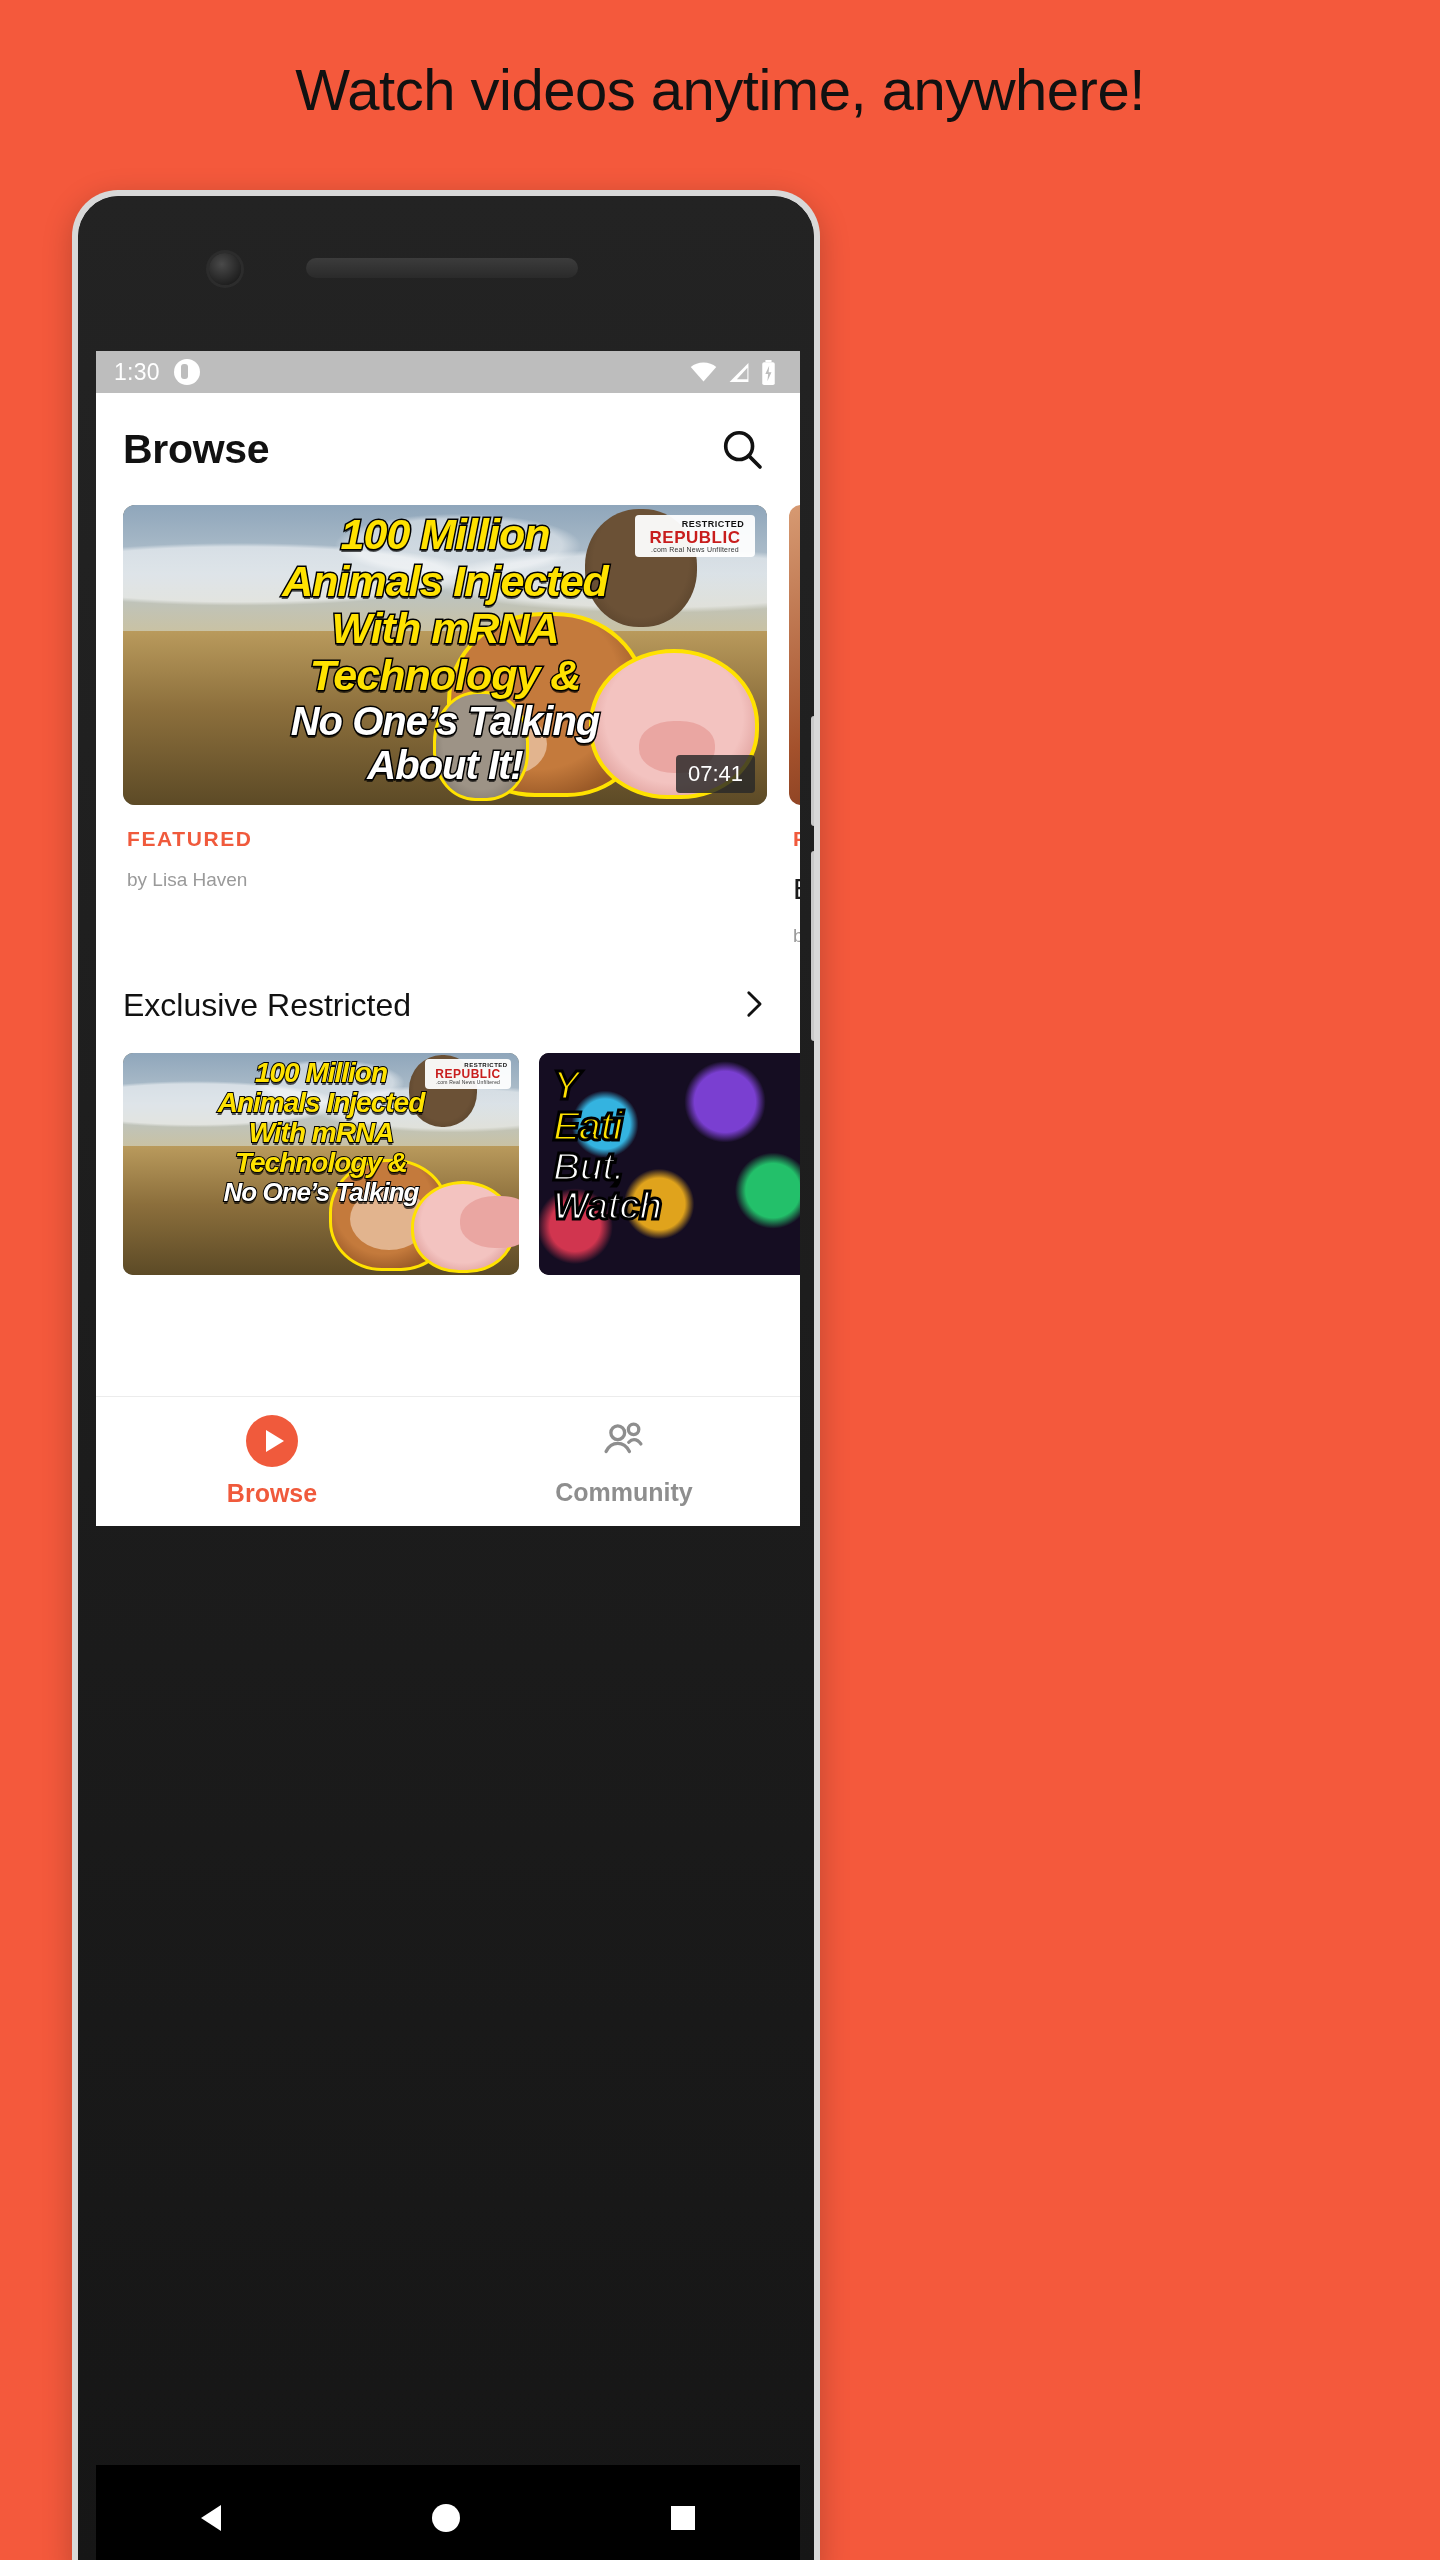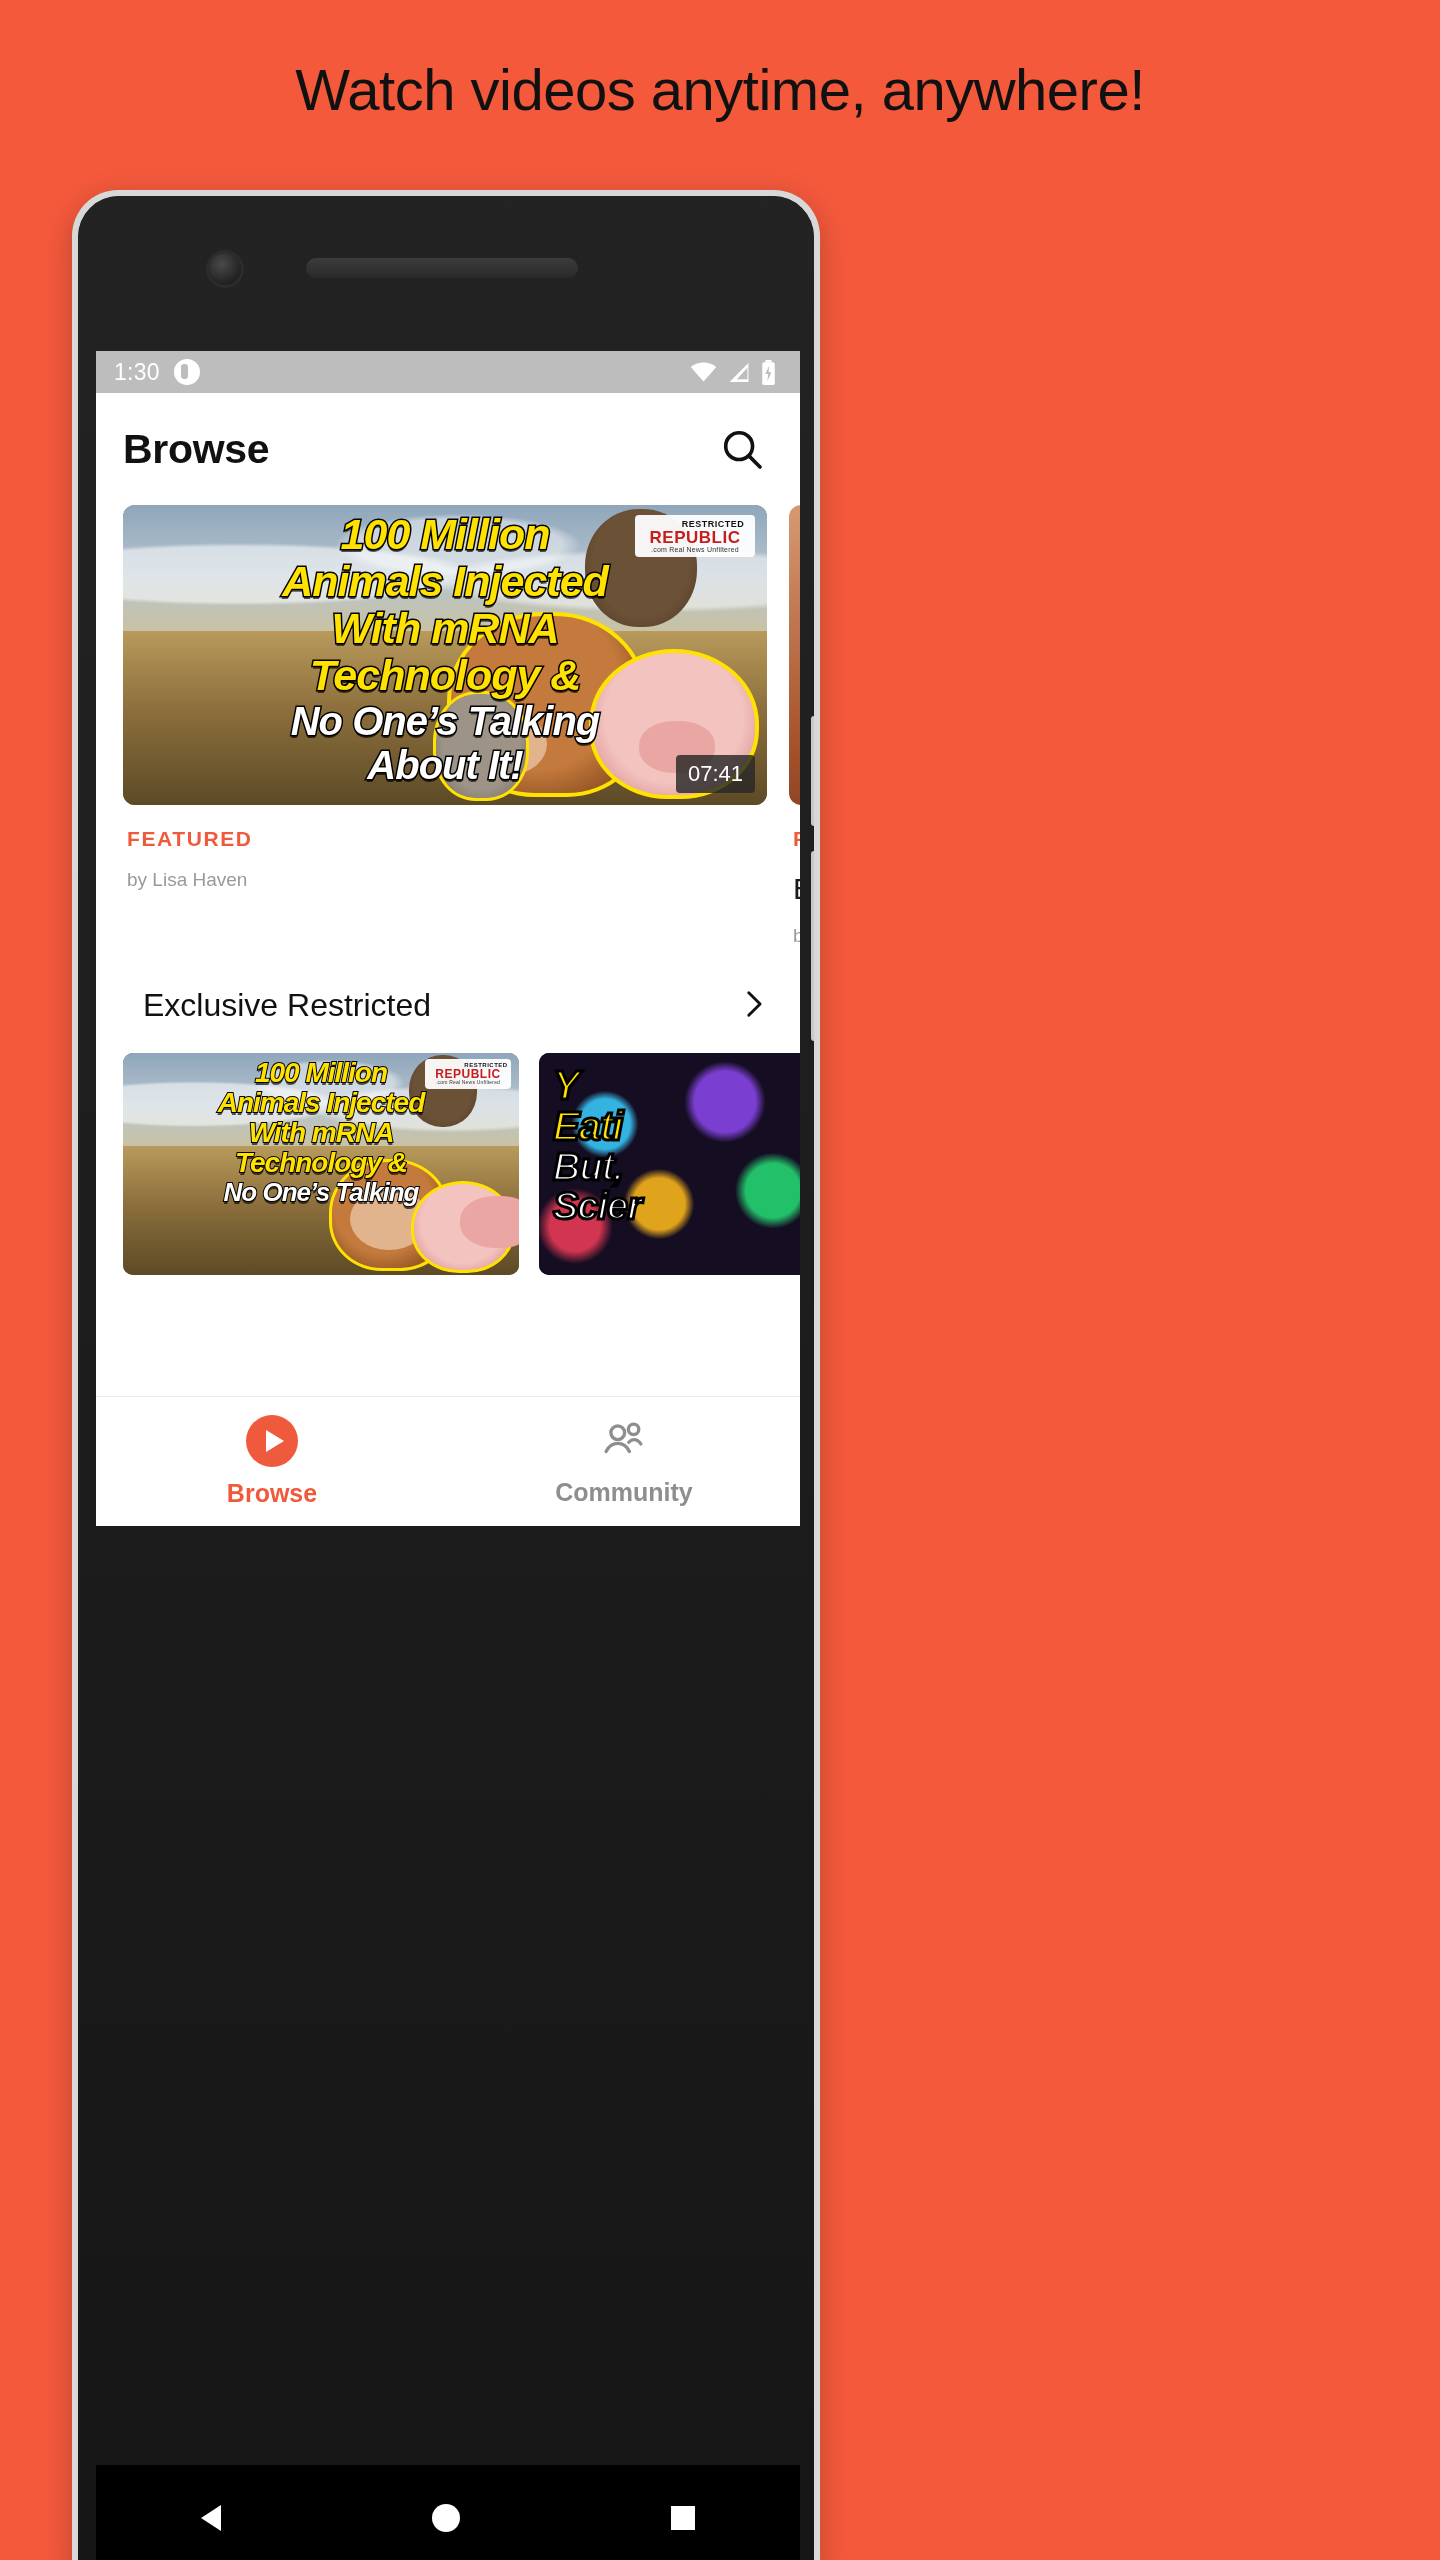--- a/index.html
+++ b/index.html
@@ -207,21 +207,21 @@
     font-size: 30px; line-height: 1.32; color: #1b1b1b; font-weight: 400;
     margin-bottom: 16px;
   }
   .vby { font-size: 19px; color: #9a9a9a; font-weight: 400; }
 
   
   .section-row {
     display: flex; align-items: center;
     padding: 40px 30px 28px 27px;
   }
-  .section-title { font-size: 32px; color: #111111; font-weight: 400; margin-left: 20px; }
+  .section-title { font-size: 32px; color: #111111; font-weight: 400; }
   .chev { margin-left: auto; }
 
   
   .srow { display: flex; gap: 20px; padding-left: 27px; }
   .sthumb {
     flex: 0 0 auto; width: 396px; height: 222px;
     border-radius: 10px; overflow: hidden; position: relative;
     background: #6a6a5a;
   }
   .sthumb.micro { width: 300px; background: #120b1e; }
@@ -405,21 +405,21 @@
             <span class="lb3">.com Real News Unfiltered</span>
           </div>
         </div>
 
         <div class="sthumb micro">
           <div class="micro-bg"></div>
           <div class="micro-txt">
             <span class="y">Y</span>
             <span class="y">Eati</span>
             <span class="w">But,</span>
-            <span class="w">Scier</span>
+            <span class="w">Watch</span>
           </div>
         </div>
       </div>
 
       <div class="bottomnav">
         <div class="navitem active">
           <div class="play-circle"></div>
           <div class="navlabel">Browse</div>
         </div>
         <div class="navitem">

